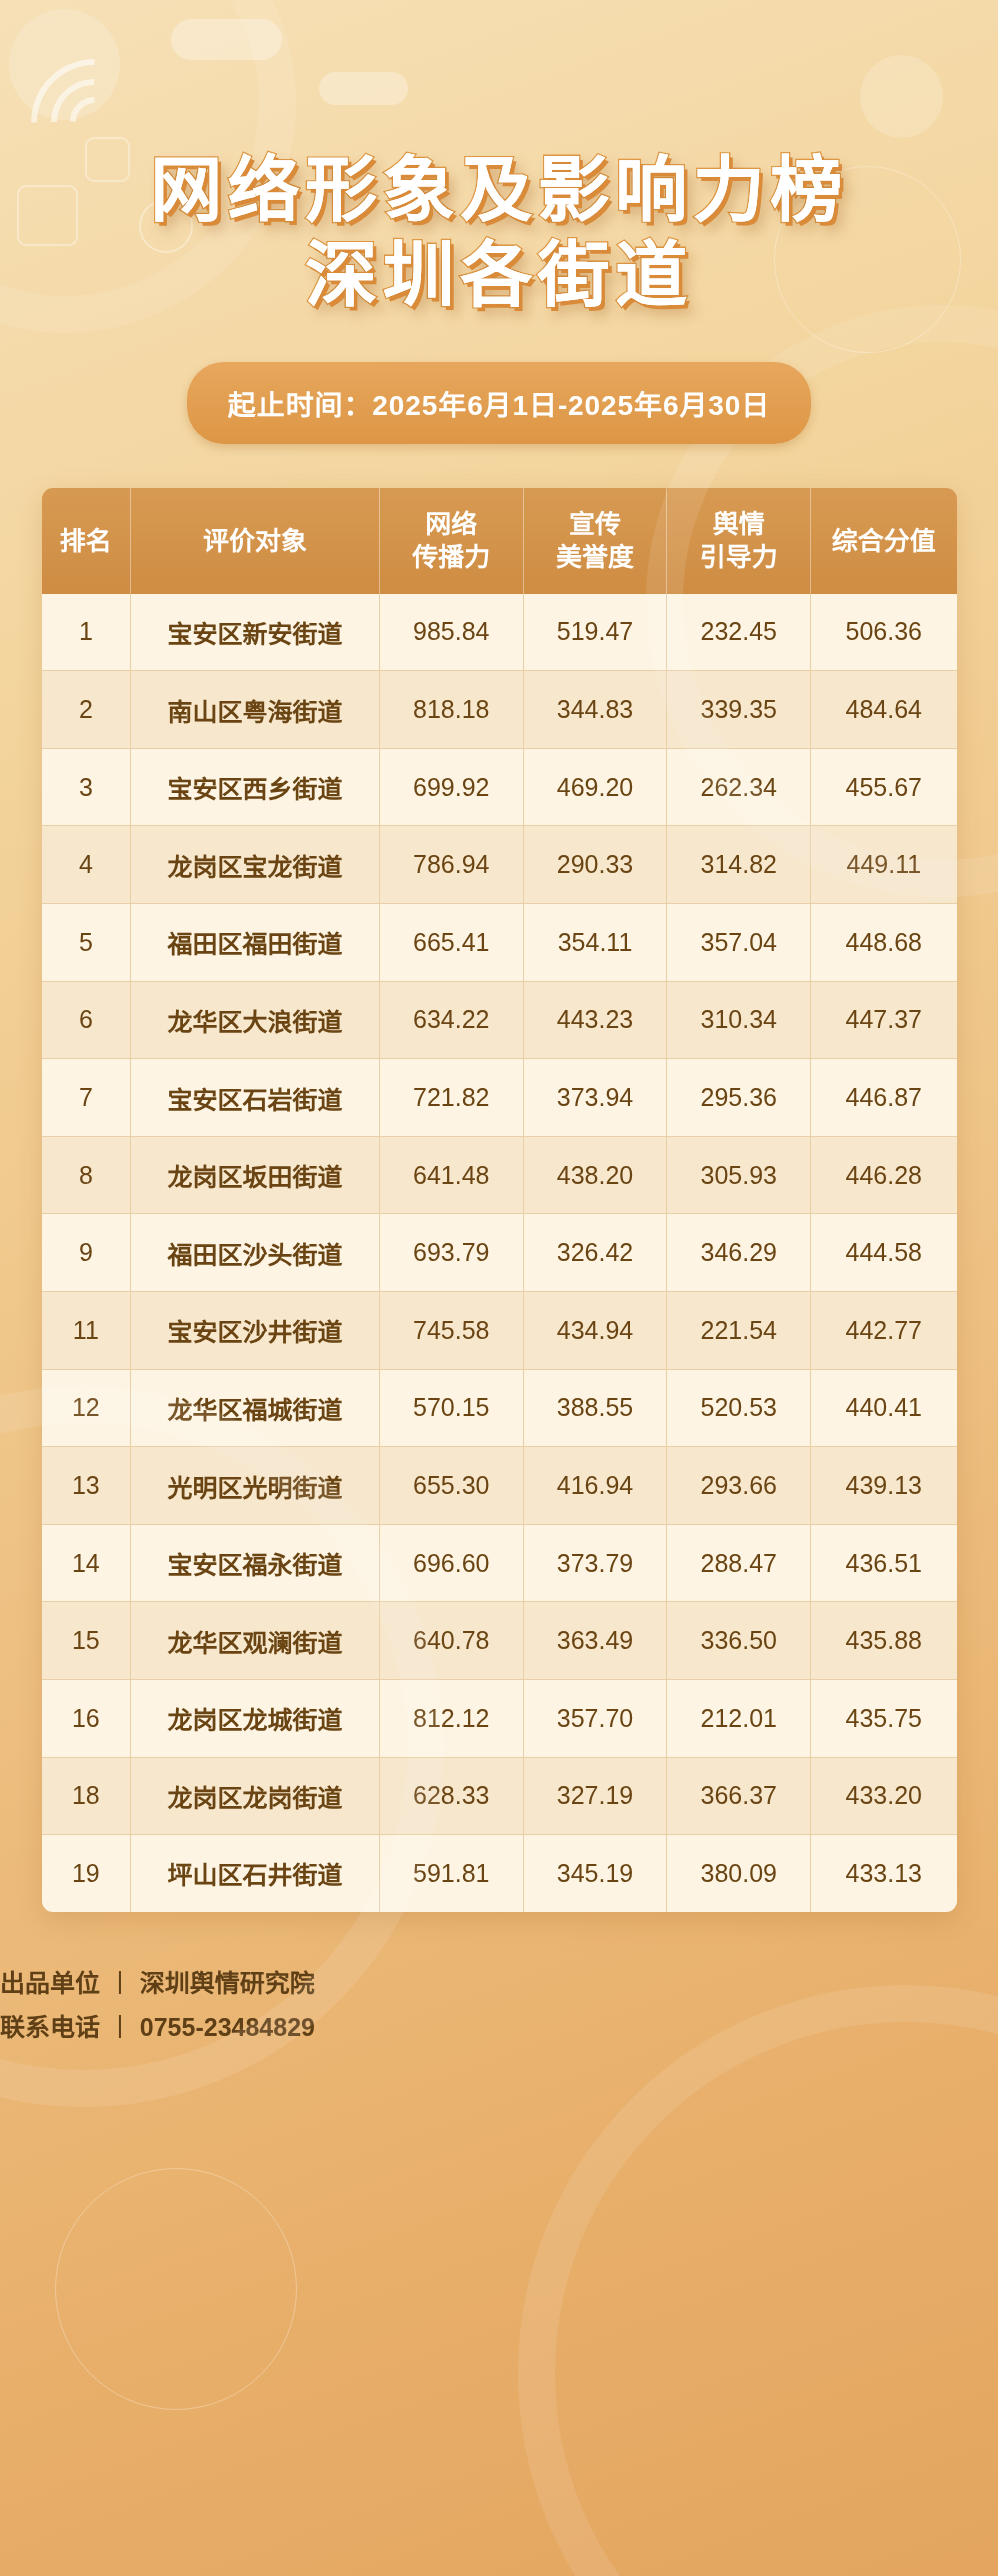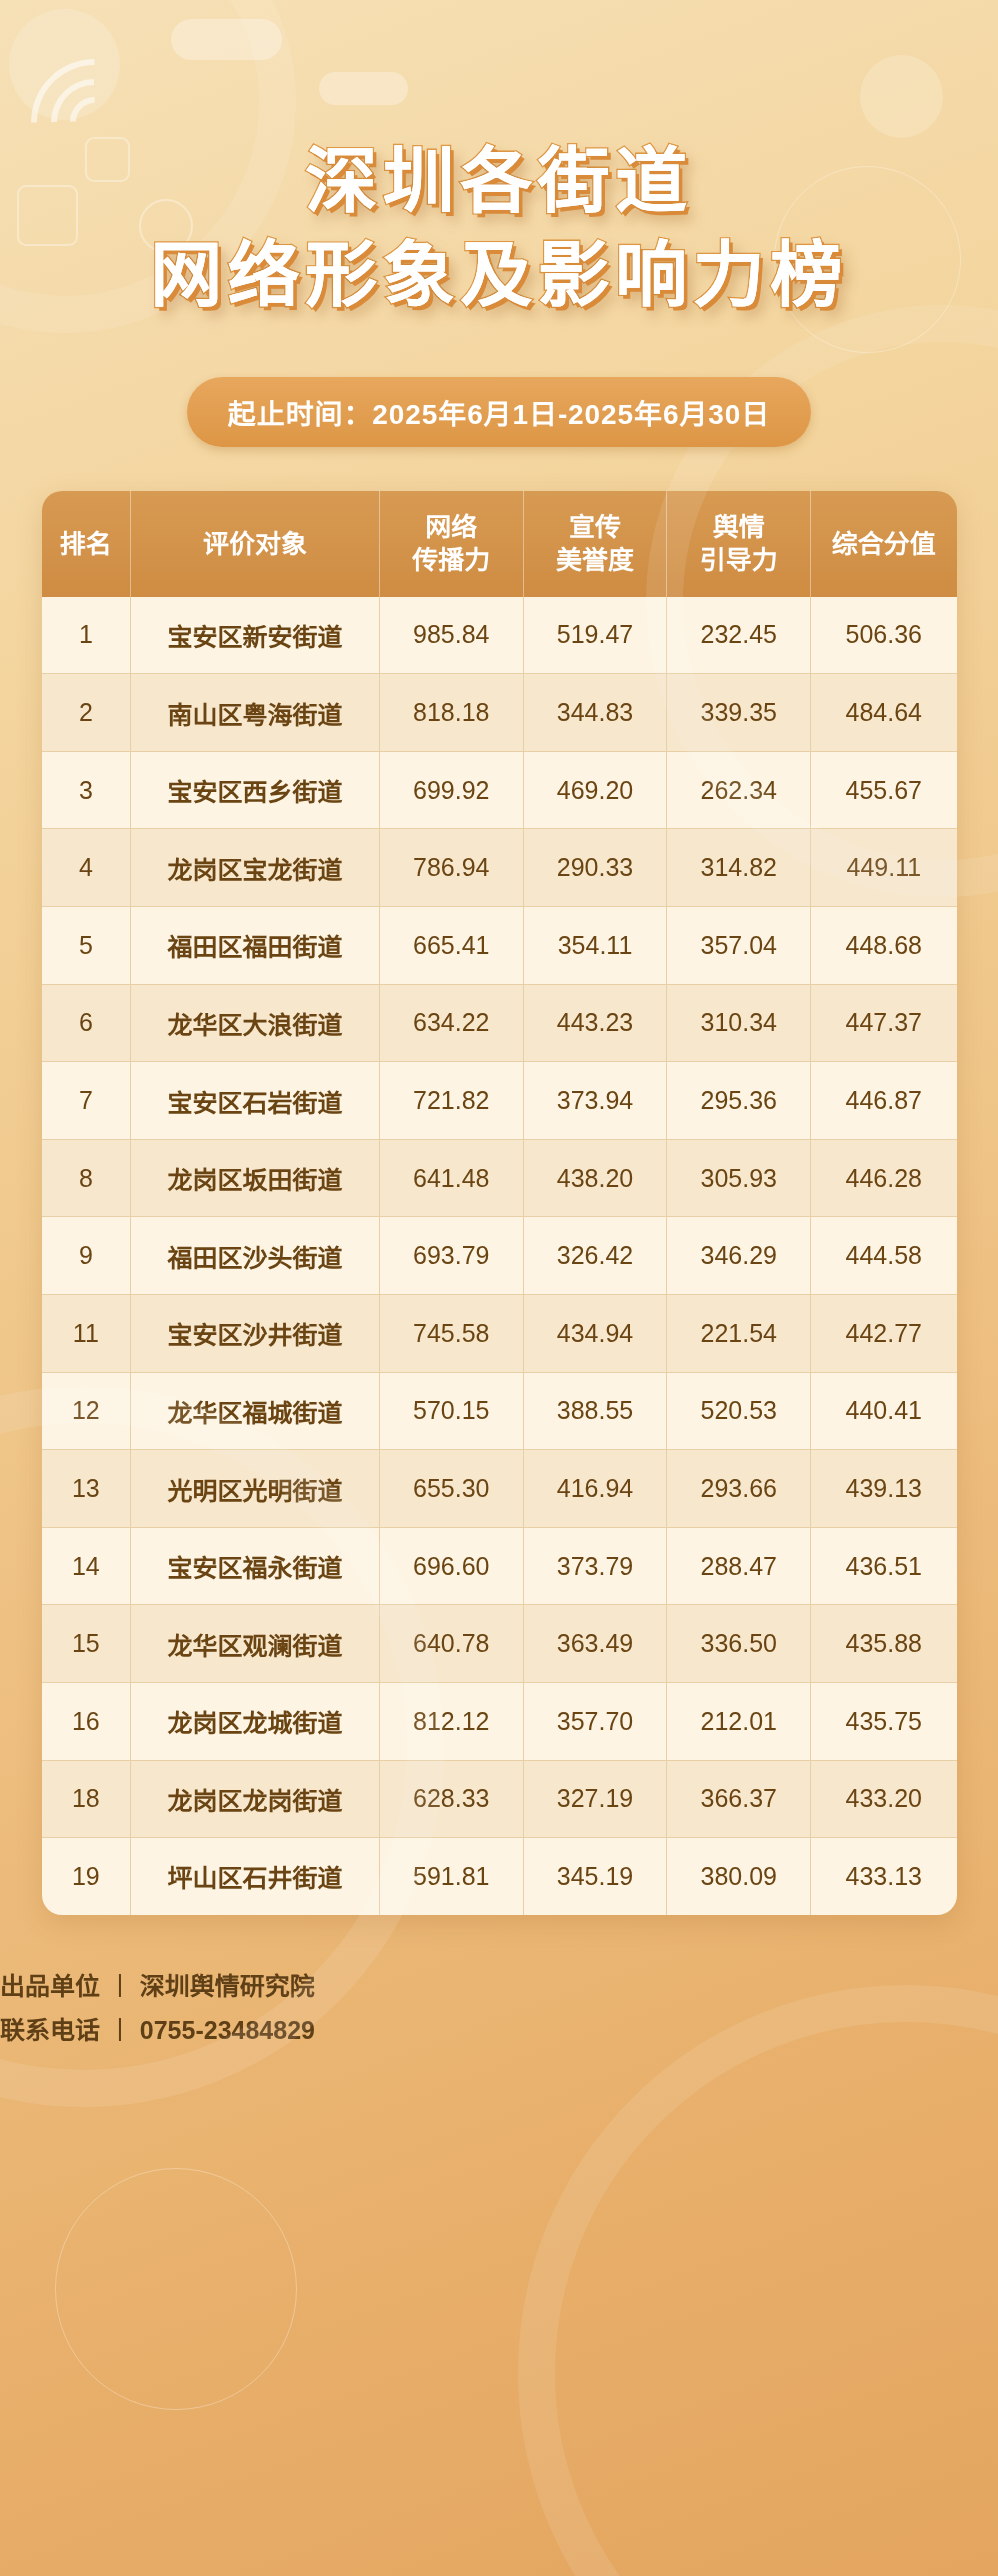--- a/index.html
+++ b/index.html
@@ -97,36 +97,36 @@
       7.4px 9.2px 13px rgba(150,80,20,0.35);
     -webkit-text-stroke: 2.8px #e09a46;
     paint-order: stroke fill;
   }
   .title-line.second {
     margin-top: 9.2px;
   }
 
   .time-pill {
     display: inline-block;
-    margin-top: 59px;
+    margin-top: 44px;
     background: linear-gradient(180deg, #e7a75d 0%, #dd9645 100%);
     color: #ffffff;
     font-size: 28px;
     font-weight: bold;
     letter-spacing: 0.9px;
-    padding: 15px 41px;
+    padding: 21px 41px;
     border-radius: 37px;
     box-shadow: 0 3.7px 9.2px rgba(160,95,25,0.25);
   }
 
   
   .table-wrap {
     margin: 44px auto 0;
     width: 915px;
-    border-radius: 20px;
+    border-radius: 11px;
     overflow: hidden;
     box-shadow: 0 7.4px 26px rgba(150,90,30,0.18);
   }
   table {
     width: 100%;
     border-collapse: collapse;
     table-layout: fixed;
     font-size: 25px;
   }
   thead th {
@@ -193,22 +193,22 @@
   <div class="cloud" style="left:171px; top:18.5px; width:111px; height:41px;"></div>
   <div class="cloud" style="left:319px; top:72px; width:89px; height:33px;"></div>
   <div class="sq" style="left:16.6px; top:185px; width:57px; height:57px;"></div>
   <div class="sq" style="left:85px; top:137px; width:41px; height:41px;"></div>
   <div class="deco-circle" style="left:139px; top:199px; width:50px; height:50px;"></div>
   <div class="deco-arc" style="right:37px; top:166px; width:185px; height:185px;"></div>
   <div class="deco-arc" style="left:55px; bottom:166px; width:240px; height:240px;"></div>
 </div>
 
 <div class="header">
+  <div class="title-line second">网络形象及影响力榜</div>
   <div class="title-line">深圳各街道</div>
-  <div class="title-line second">网络形象及影响力榜</div>
   <div class="time-pill">起止时间：2025年6月1日-2025年6月30日</div>
 </div>
 
 <div class="table-wrap">
   <table>
     <colgroup>
       <col class="col-rank">
       <col class="col-object">
       <col class="col-num">
       <col class="col-num">

